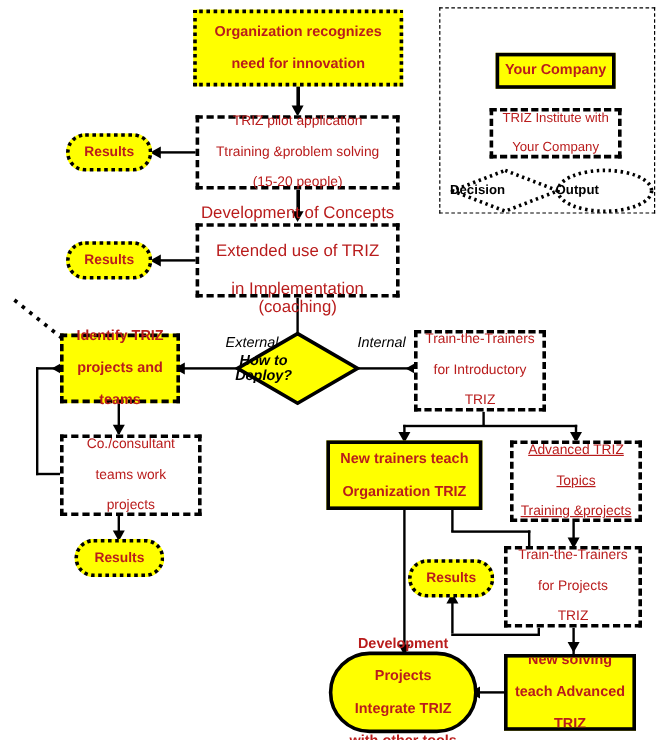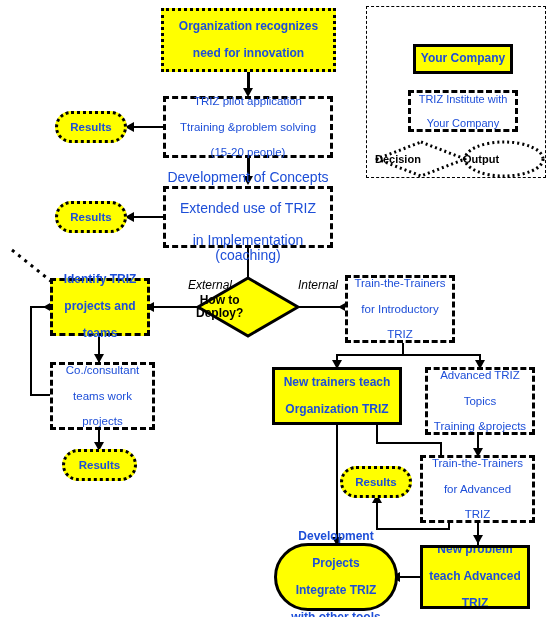--- a/index.html
+++ b/index.html
@@ -8,21 +8,21 @@
     position:relative;
     width:553px;height:617px;
     background:#ffffff;
     overflow:hidden;
   }
   .node{
     position:absolute;
     box-sizing:border-box;
     display:flex;align-items:center;justify-content:center;
     text-align:center;
-    color:#1d4ed8;
+    color:#b91c1c;
     line-height:1.12;
     z-index:3;
   }
   .node span{display:block;width:100%;}
 
   
   .yellow{background:#ffff00;}
   .white{background:#ffffff;}
   .b-dotted{border:3px dotted #000000;}
   .b-dashed{border:3px dashed #000000;}
@@ -142,21 +142,21 @@
   </div>
 
   <div class="node yellow b-dotted bold stadium" style="left:55px;top:201px;width:72px;height:32px;font-size:11.5px;">
     <span>Results</span>
   </div>
   <div class="ln" style="left:133px;top:216px;width:32px;height:2px;"></div>
   <div class="arw arw-l" style="left:125px;top:212px;"></div>
 
   <div class="ln" style="left:247px;top:248px;width:2px;height:34px;"></div>
 
-  <div class="diamond" style="left:196px;top:276px;width:104px;height:62px;">
+  <div class="diamond" style="left:196px;top:276px;width:104px;height:62px;font-style:italic;">
     <svg class="dmd-shape" viewBox="0 0 104 62" preserveAspectRatio="none">
       <polygon points="52,2 102,31 52,60 2,31" fill="#ffff00" stroke="#000000" stroke-width="3" stroke-linejoin="miter"></polygon>
     </svg>
     <div class="dmd-label" style="font-size:12px;">
       <span>
         <span>How to</span><br>
         <span>Deploy?</span>
       </span>
     </div>
   </div>
@@ -178,21 +178,21 @@
     <span>
       <span>Identify TRIZ</span><br>
       <span>projects and</span><br>
       <span>teams</span>
     </span>
   </div>
 
   <div class="ln" style="left:98px;top:336px;width:2px;height:26px;"></div>
   <div class="arw arw-d" style="left:94px;top:354px;"></div>
 
-  <div class="node white b-dashed reg" style="left:50px;top:362px;width:105px;height:68px;font-size:11.5px;">
+  <div class="node white b-dashed reg" style="left:50px;top:362px;width:118px;height:68px;font-size:11.5px;">
     <span>
       <span>Co./consultant</span><br>
       <span>teams work</span><br>
       <span>projects</span>
     </span>
   </div>
 
   <div class="ln" style="left:30px;top:394px;width:22px;height:2px;"></div>
   <div class="ln" style="left:30px;top:306px;width:2px;height:90px;"></div>
   <div class="ln" style="left:30px;top:306px;width:18px;height:2px;"></div>
@@ -222,21 +222,21 @@
   <div class="ln" style="left:479px;top:354px;width:2px;height:14px;"></div>
   <div class="arw arw-d" style="left:475px;top:360px;"></div>
 
   <div class="node yellow b-solid bold" style="left:272px;top:367px;width:130px;height:58px;font-size:12px;">
     <span>
       <span>New trainers teach</span><br>
       <span>Organization TRIZ</span>
     </span>
   </div>
 
-  <div class="node white b-dashed reg" style="left:425px;top:367px;width:110px;height:68px;font-size:11.5px;">
+  <div class="node white b-dashed reg" style="left:425px;top:367px;width:110px;height:68px;font-size:11.5px;text-decoration:underline;">
     <span>
       <span>Advanced TRIZ</span><br>
       <span>Topics</span><br>
       <span>Training &amp;projects</span>
     </span>
   </div>
 
   <div class="ln" style="left:336px;top:425px;width:2px;height:120px;"></div>
   <div class="arw arw-d" style="left:332px;top:537px;"></div>
 
@@ -248,36 +248,36 @@
   <div class="ln" style="left:477px;top:435px;width:2px;height:22px;"></div>
   <div class="arw arw-d" style="left:473px;top:448px;"></div>
 
   <div class="node yellow b-dotted bold stadium" style="left:340px;top:466px;width:72px;height:32px;font-size:11.5px;">
     <span>Results</span>
   </div>
 
   <div class="node white b-dashed reg" style="left:420px;top:455px;width:115px;height:68px;font-size:11.5px;">
     <span>
       <span>Train-the-Trainers</span><br>
-      <span>for Advanced</span><br>
+      <span>for Projects</span><br>
       <span>TRIZ</span>
     </span>
   </div>
 
   <div class="ln" style="left:376px;top:528px;width:74px;height:2px;"></div>
   <div class="ln" style="left:448px;top:523px;width:2px;height:7px;"></div>
   <div class="ln" style="left:376px;top:500px;width:2px;height:28px;"></div>
   <div class="arw arw-u" style="left:372px;top:494px;"></div>
 
   <div class="ln" style="left:477px;top:523px;width:2px;height:22px;"></div>
   <div class="arw arw-d" style="left:473px;top:535px;"></div>
 
   <div class="node yellow b-solid bold clip" style="left:420px;top:545px;width:110px;height:64px;font-size:12px;">
     <span style="white-space:nowrap;">
-      <span>New problem</span><br>
+      <span>New solving</span><br>
       <span>teach Advanced</span><br>
       <span>TRIZ</span>
     </span>
   </div>
 
   <div class="ln" style="left:398px;top:576px;width:24px;height:2px;"></div>
   <div class="arw arw-l" style="left:391px;top:572px;"></div>
 
   <div class="node yellow b-solid bold stadium-sq" style="left:274px;top:543px;width:124px;height:68px;font-size:12px;border-radius:34px;">
     <span>

